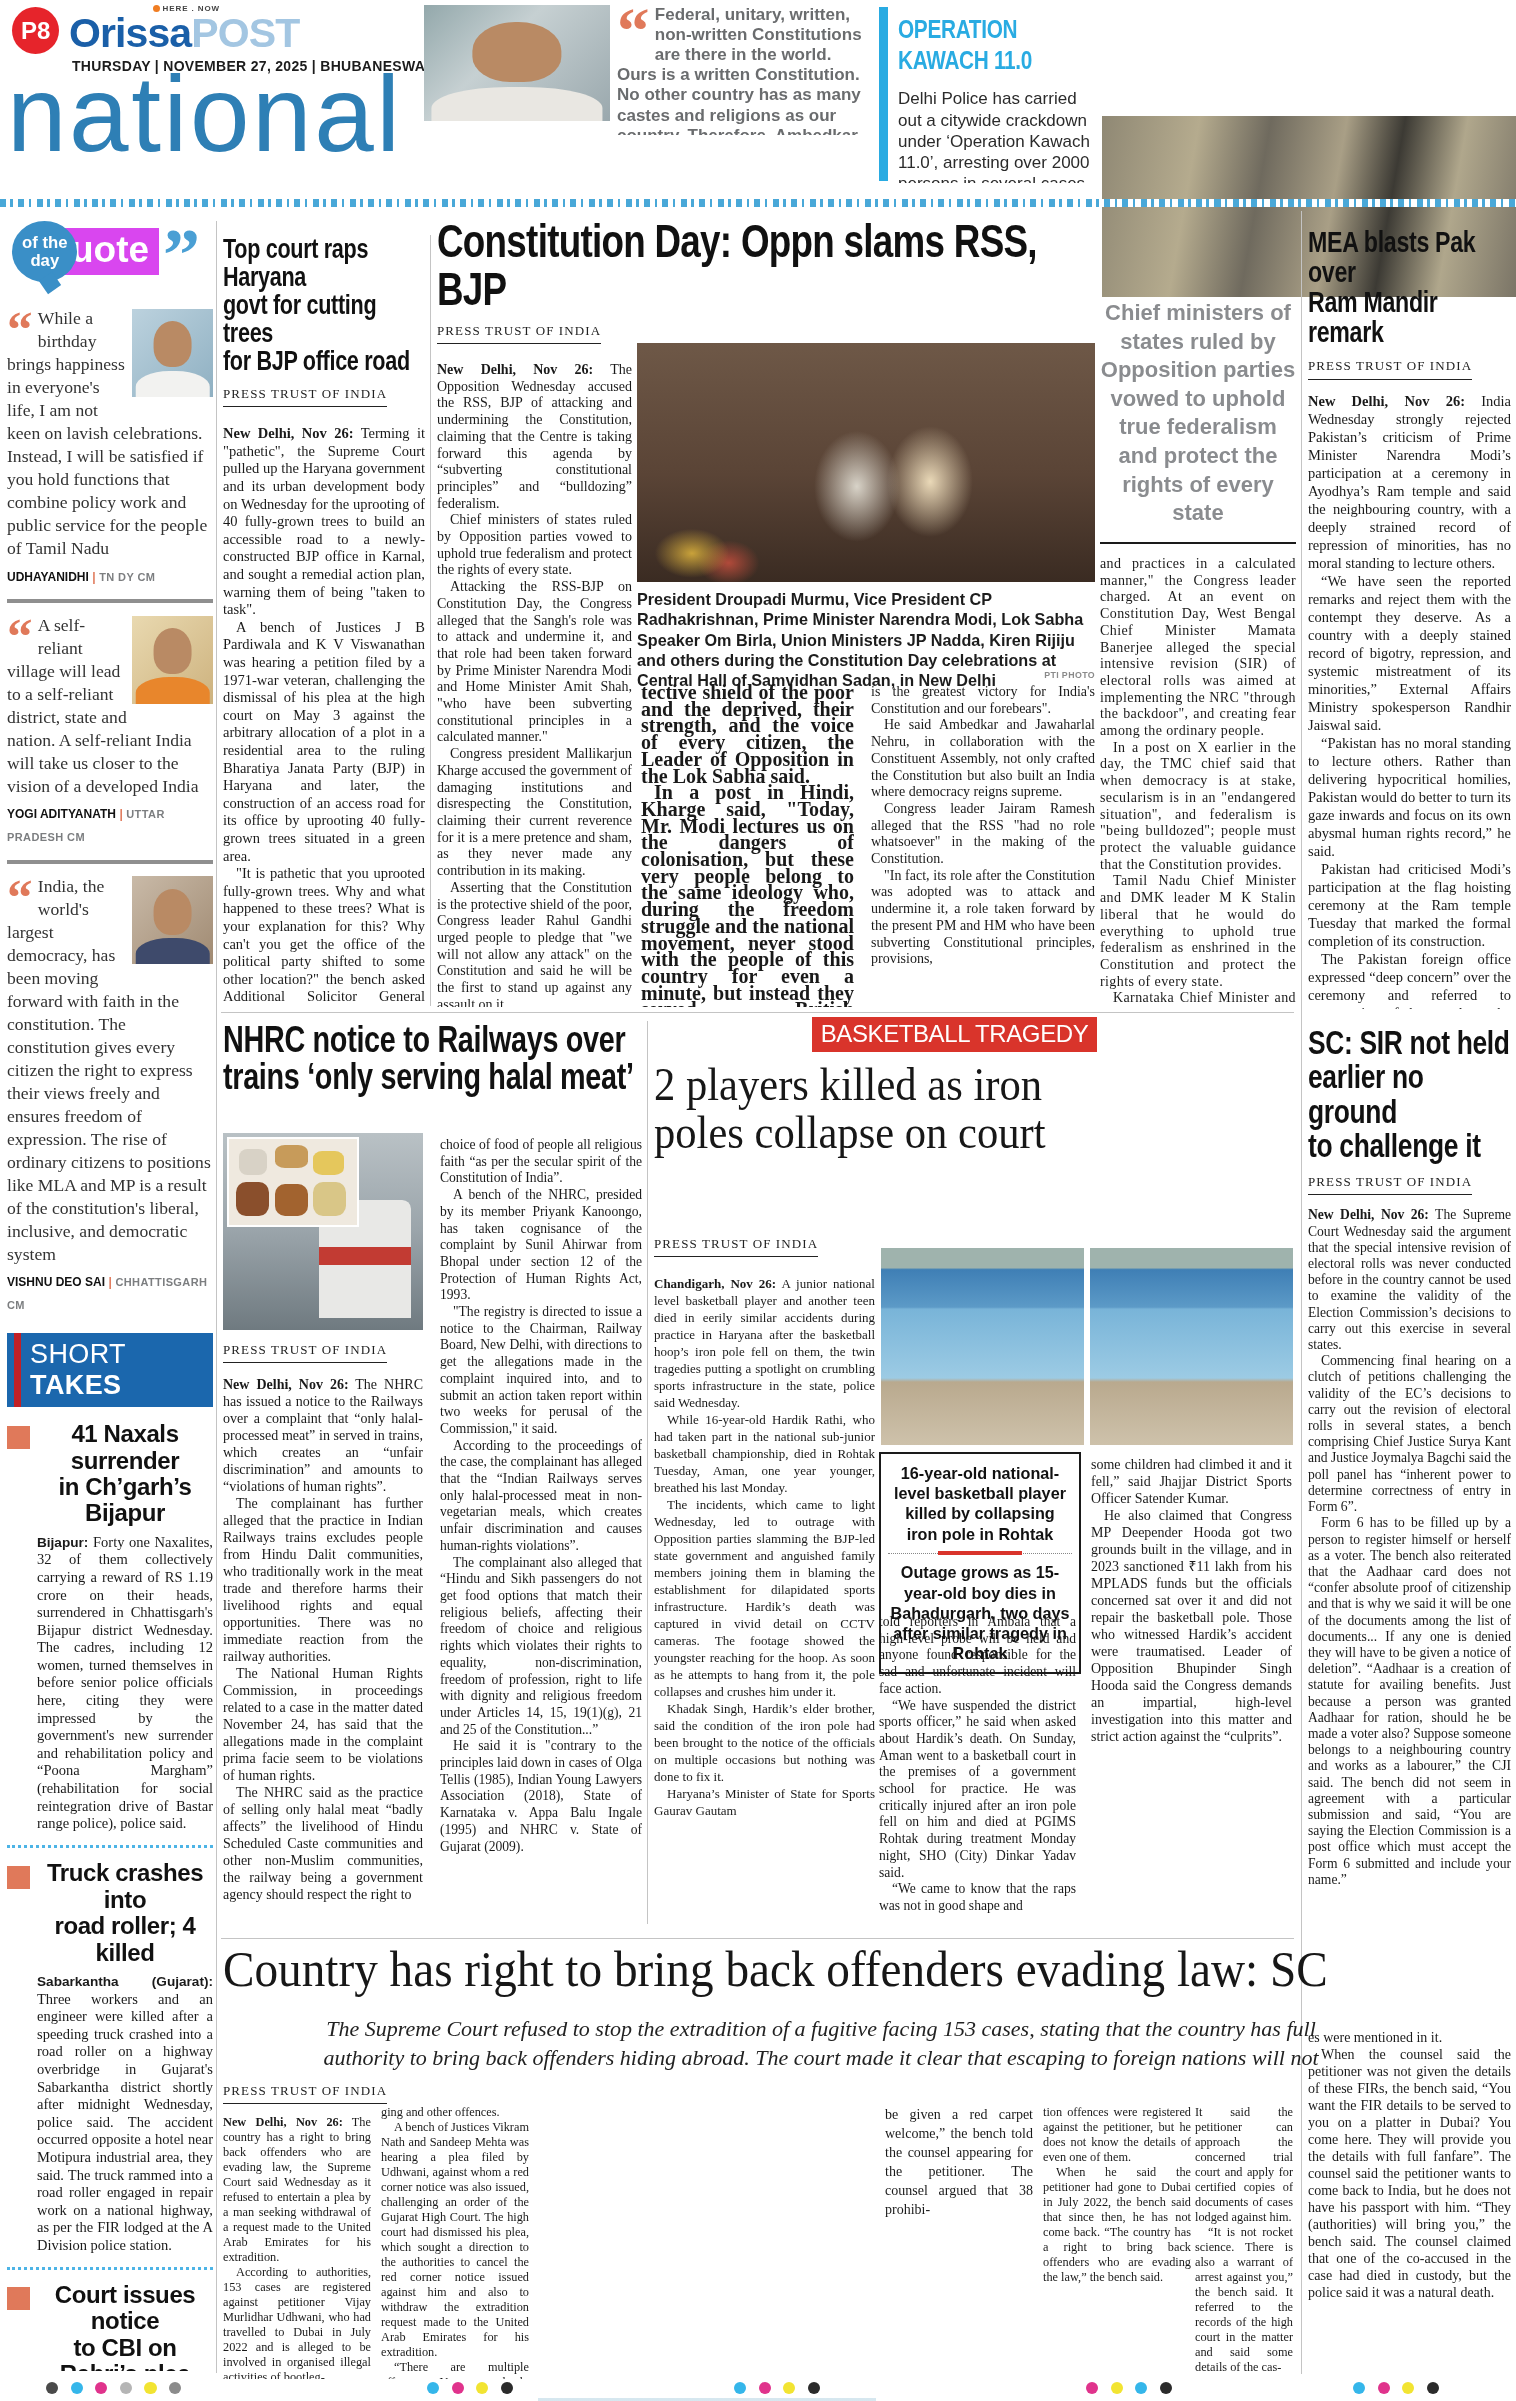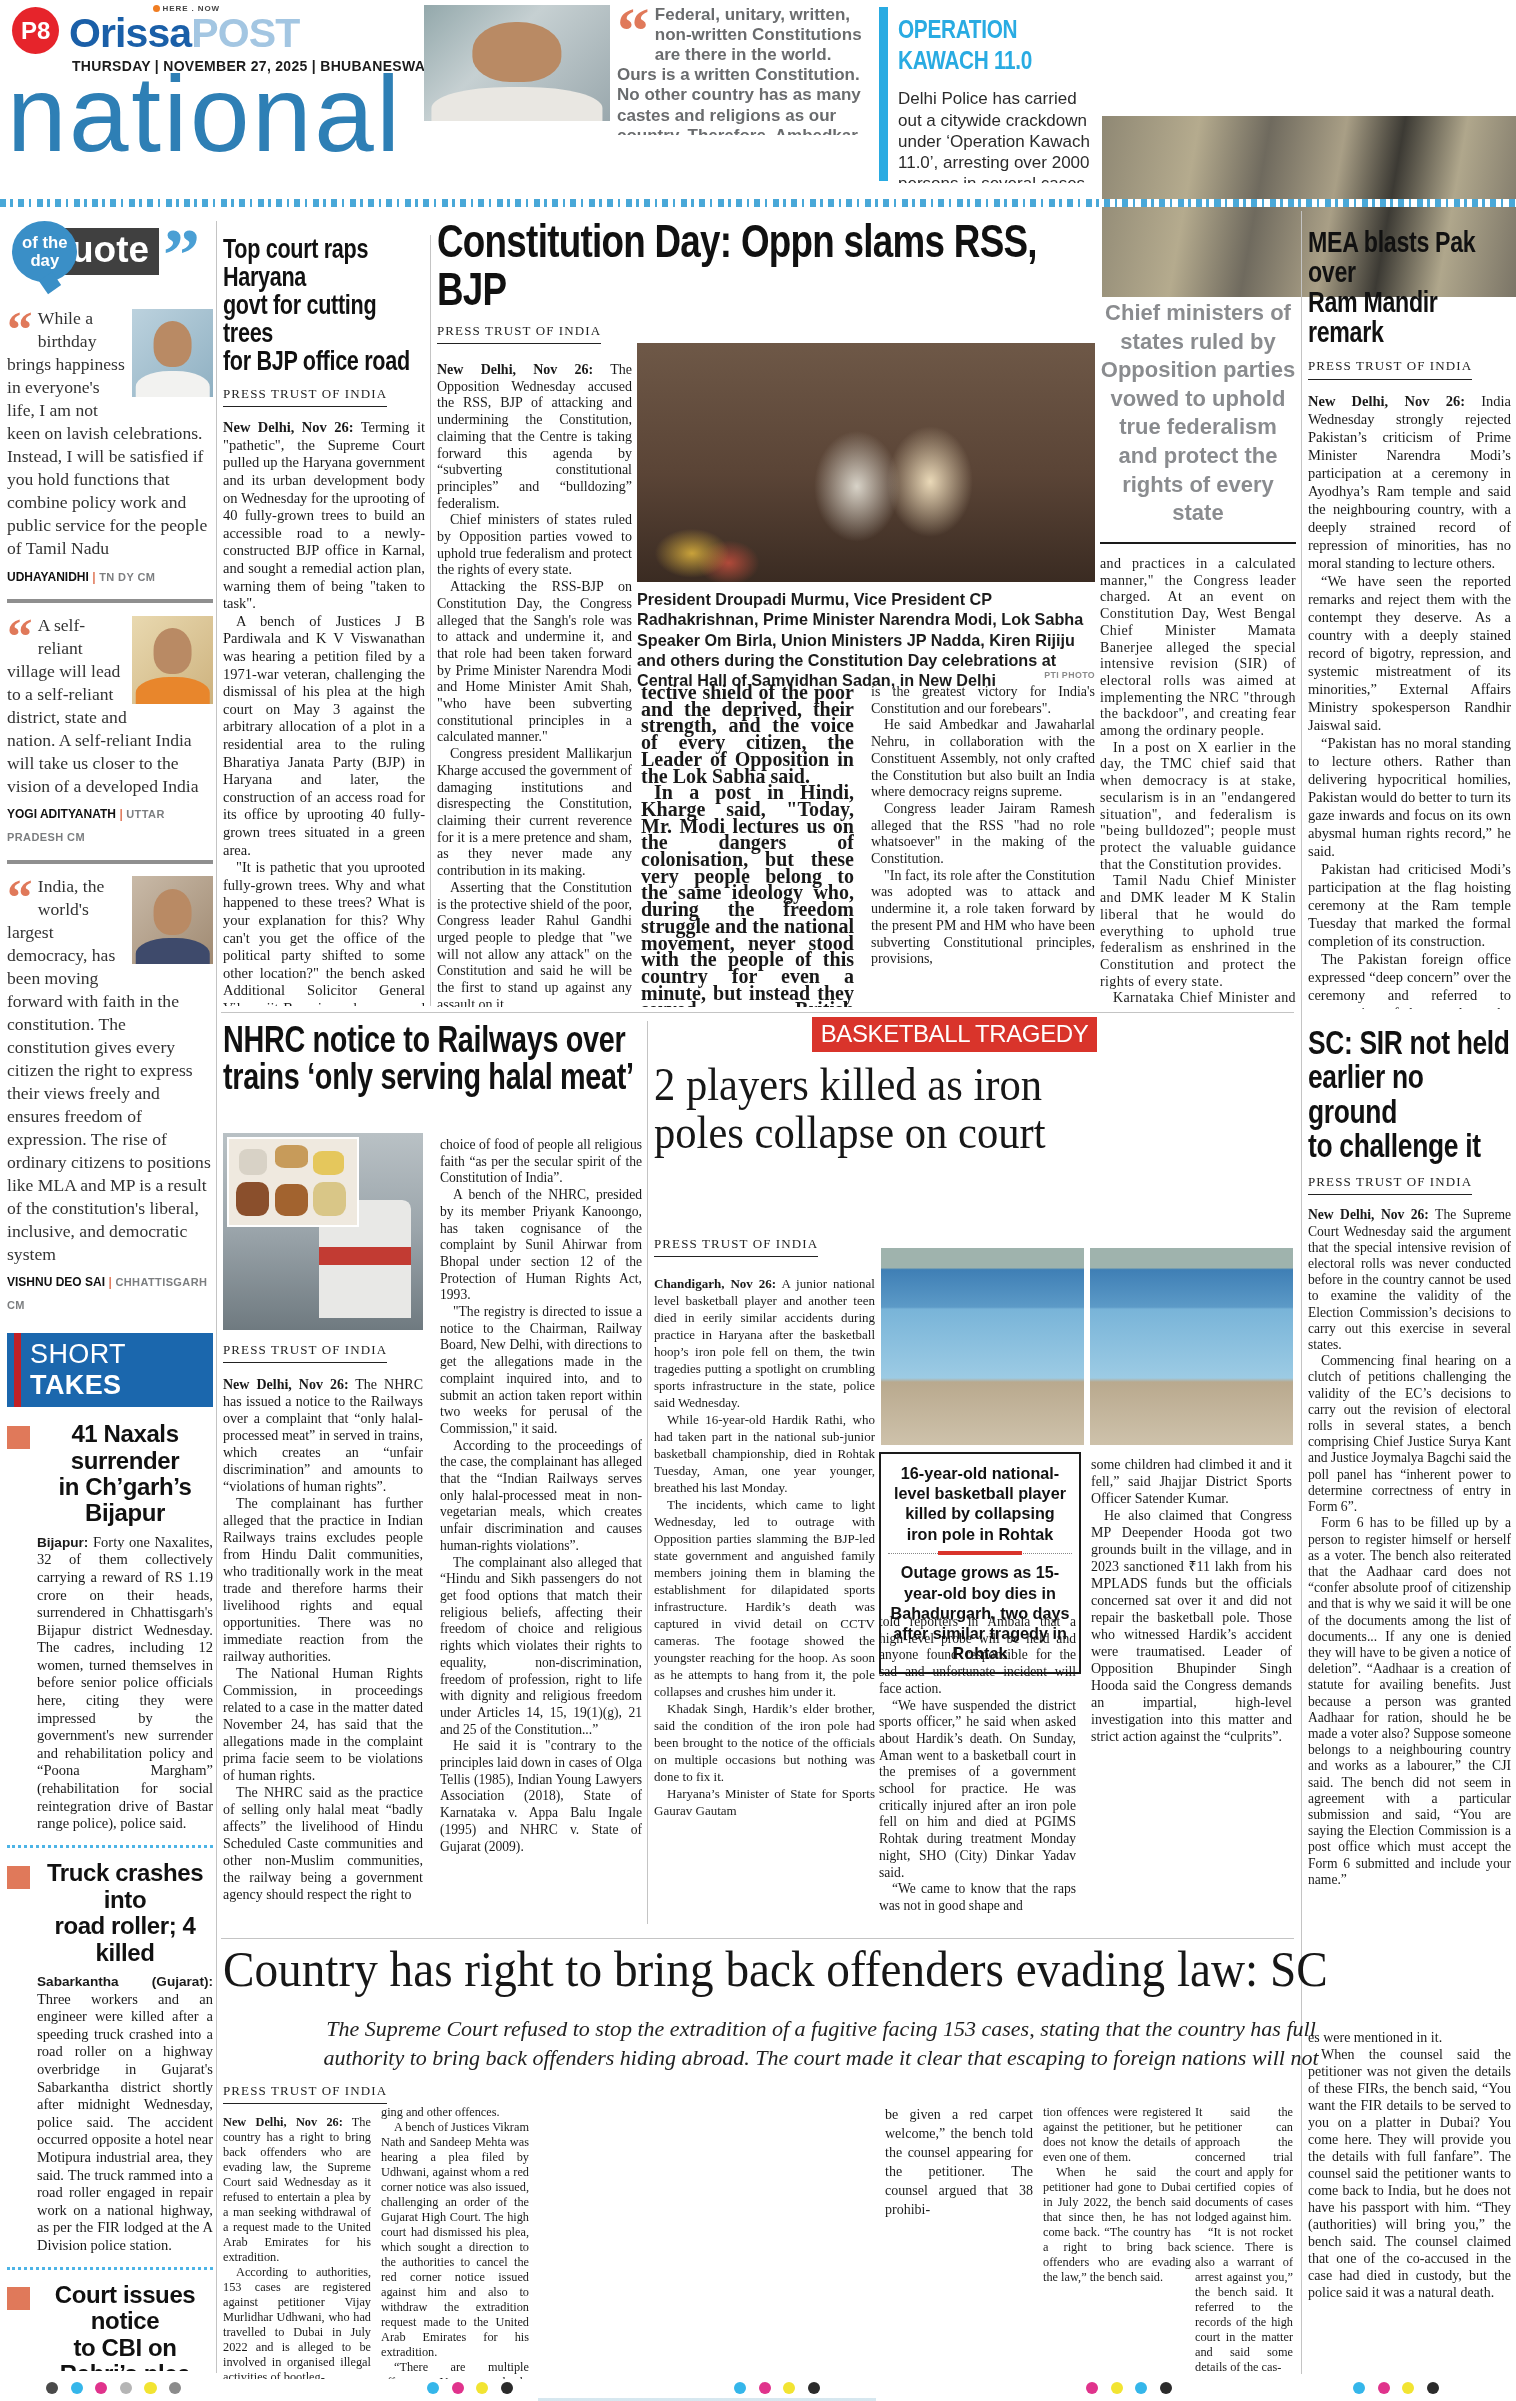--- a/index.html
+++ b/index.html
@@ -40,21 +40,21 @@
   .speaker-line .desig{color:#7c7e80;font-size:11px;letter-spacing:0.4px;}
   .kawach-title{font-family:"Liberation Sans",sans-serif;font-weight:bold;font-size:26px;color:#29abe2;letter-spacing:-0.4px;}
   .kawach-text{font-family:"Liberation Sans",sans-serif;font-size:17px;line-height:1.25;color:#2b2b2b;}
   
   .qlogo{position:relative;height:74px;}
   .qlogo .bubble{position:absolute;left:5.3px;top:0;width:65px;height:61px;background:#3a8fc7;border-radius:50%;
                  color:#fff;font-family:"Liberation Sans",sans-serif;font-weight:bold;font-size:16.7px;line-height:1.05;
                  display:flex;align-items:center;justify-content:center;text-align:center;z-index:2;}
   .qlogo .bubble::after{content:"";position:absolute;left:30px;bottom:-8.8px;width:16px;height:16px;background:#3a8fc7;
                  transform:rotate(55deg);z-index:1;}
-  .qlogo .qword{position:absolute;left:54px;top:7px;width:98px;height:47px;background:#404040;color:#fff;
+  .qlogo .qword{position:absolute;left:54px;top:7px;width:98px;height:47px;background:#d946ef;color:#fff;
                  font-family:"Liberation Sans",sans-serif;font-weight:bold;font-size:37px;line-height:44px;text-align:center;}
   .qlogo .qmarks{position:absolute;left:156px;top:-3.5px;color:#4a9fd4;font-family:"Liberation Serif",serif;
                  font-weight:bold;font-size:74px;line-height:1;}
   .quote-item{position:relative;font-size:17.6px;line-height:23px;color:#333;}
   .quote-item .qm{float:left;font-family:"Liberation Serif",serif;font-weight:bold;font-size:51px;line-height:.6;color:#e0795a;margin:7px 5.3px 0 0;}
   .quote-item .pic{float:right;width:81px;height:88px;margin:1.8px 0 3.5px 5.3px;}
   .qdiv{height:4.4px;background:#8f8f8f;margin:10.5px 0;}
   .portrait{position:relative;overflow:hidden;}
   .portrait::before{content:"";position:absolute;left:50%;top:14%;width:48%;height:52%;transform:translateX(-50%);
                  background:#b98a64;border-radius:48% 48% 42% 42%;}
@@ -204,21 +204,21 @@
   <div class="abs vrule" style="left:1301px;top:211px;height:2163px;"></div>
   <div class="abs vrule" style="left:647px;top:1021px;height:903px;"></div>
   <div class="abs hrule" style="left:221px;top:1012px;width:1073px;"></div>
   <div class="abs hrule" style="left:221px;top:1938px;width:1073px;"></div>
 
   <div class="abs ovh" style="left:223px;top:235px;width:202px;height:771px;">
     <div class="headline pre cx" style="font-size:27px;">Top court raps Haryana
 govt for cutting trees
 for BJP office road</div>
     <div style="margin-top:10.5px;"><span class="byline">PRESS TRUST OF INDIA</span></div>
-    <div class="article-body" style="margin-top:12px;">
+    <div class="article-body" style="margin-top:18px;">
       <p class="lead-p"><b class="lead">New Delhi, Nov 26:</b><span> Terming it "pathetic", the Supreme Court pulled up the Haryana government and its urban development body on Wednesday for the uprooting of 40 fully-grown trees to build an accessible road to a newly-constructed BJP office in Karnal, and sought a remedial action plan, warning them of being "taken to task".</span></p>
       <div class="paras">
           <p>A bench of Justices J B Pardiwala and K V Viswanathan was hearing a petition filed by a 1971-war veteran, challenging the dismissal of his plea at the high court on May 3 against the arbitrary allocation of a plot in a residential area to the ruling Bharatiya Janata Party (BJP) in Haryana and later, the construction of an access road for its office by uprooting 40 fully-grown trees situated in a green area.</p>
           <p>"It is pathetic that you uprooted fully-grown trees. Why and what happened to these trees? What is your explanation for this? Why can't you get the office of the political party shifted to some other location?" the bench asked Additional Solicitor General Vikramjit Banerjee, who appeared in the matter for the Haryana government.</p>
         </div>
     </div>
   </div>
 
   <div class="abs ovh" style="left:437px;top:218px;width:658px;height:789px;">
     <div class="headline cx" style="font-size:46px;letter-spacing:-0.9px;">Constitution Day: Oppn slams RSS, BJP</div>

